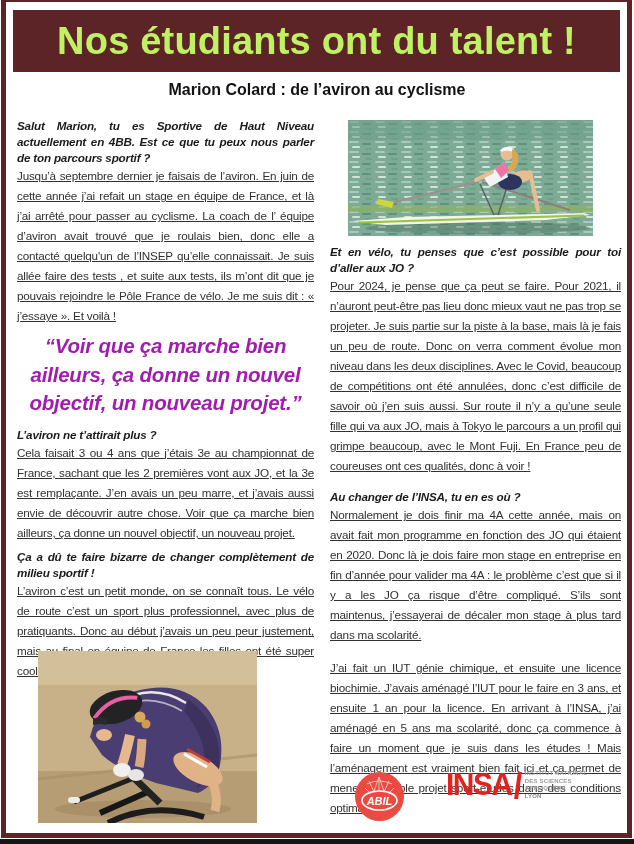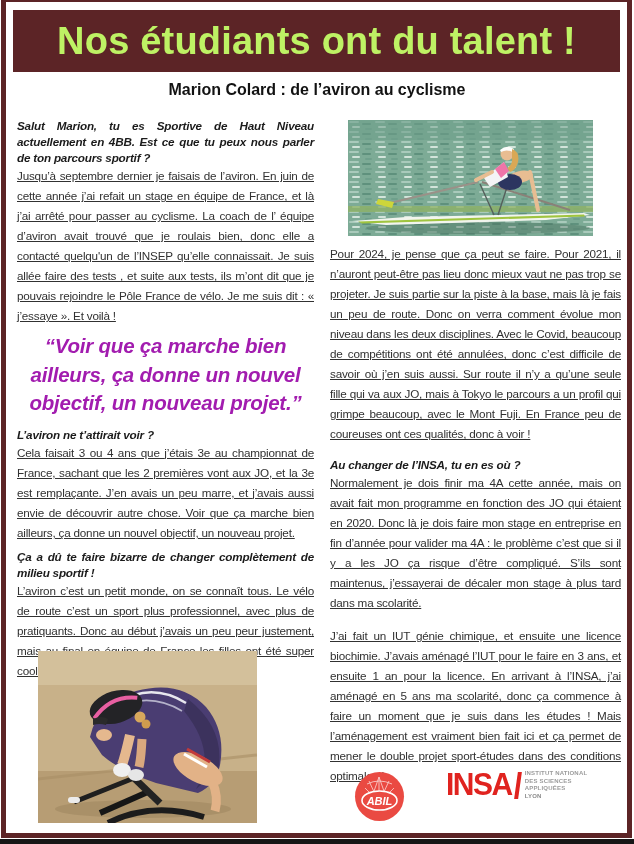--- a/index.html
+++ b/index.html
@@ -66,21 +66,21 @@
 </div>
 <div class="subtitle">Marion Colard : de l’aviron au cyclisme</div>
 
 <div class="col col-left">
   <div class="qa">
     <p class="q">Salut Marion, tu es Sportive de Haut Niveau actuellement en 4BB. Est ce que tu peux nous parler de ton parcours sportif ?</p>
     <p class="a">Jusqu’à septembre dernier je faisais de l’aviron. En juin de cette année j’ai refait un stage en équipe de France, et là j’ai arrêté pour passer au cyclisme. La coach de l’ équipe d’aviron avait trouvé que je roulais bien, donc elle a contacté quelqu'un de l’INSEP qu’elle connaissait. Je suis allée faire des tests , et suite aux tests, ils m’ont dit que je pouvais rejoindre le Pôle France de vélo. Je me suis dit : « j’essaye ». Et voilà !</p>
   </div>
   <div class="pull-quote">“Voir que ça marche bien ailleurs, ça donne un nouvel objectif, un nouveau projet.”</div>
   <div class="qa">
-    <p class="q">L’aviron ne t’attirait voir ?</p>
+    <p class="q">L’aviron ne t’attirait plus ?</p>
     <p class="a">Cela faisait 3 ou 4 ans que j’étais 3e au championnat de France, sachant que les 2 premières vont aux JO, et la 3e est remplaçante. J’en avais un peu marre, et j’avais aussi envie de découvrir autre chose. Voir que ça marche bien ailleurs, ça donne un nouvel objectif, un nouveau projet.</p>
   </div>
   <div class="qa">
     <p class="q">Ça a dû te faire bizarre de changer complètement de milieu sportif !</p>
     <p class="a">L’aviron c’est un petit monde, on se connaît tous. Le vélo de route c’est un sport plus professionnel, avec plus de pratiquants. Donc au début j’avais un peu peur justement, mais au final en équipe de France les filles ont été super cool, et ça s’est très bien passé.</p>
   </div>
 </div>
 
 <div class="col col-right">
 
@@ -114,20 +114,21 @@
     <path d="M156 42 L136 58 L142 67 L160 57 Z" fill="#f4f4f6"></path>
     <path d="M156 42 L147 49 L153 58 L161 51 Z" fill="#ef74a8"></path>
     <path d="M144 52 L128 60" stroke="#e7bd92" stroke-width="4" stroke-linecap="round"></path>
     <circle cx="159" cy="34" r="6.5" fill="#e9bd92"></circle>
     <path d="M152 30 q7 -6 14 -1 l-1.4 3 q-6 -3 -11.6 0 z" fill="#fdfdfd"></path>
     <path d="M164 29 q8 3 6 13 q-2 8 -8 10 l-2.6 -4 q5.6 -4 4.6 -10 z" fill="#d9a855"></path>
     <path d="M182 52 L190 90" stroke="#e7bd92" stroke-width="4" stroke-linecap="round"></path>
   </svg>
 
   <div class="qa">
+    <p class="q">Et en vélo, tu penses que c’est possible pour toi d’aller aux JO ?</p>
     <p class="a">Pour 2024, je pense que ça peut se faire. Pour 2021, il n’auront peut-être pas lieu donc mieux vaut ne pas trop se projeter. Je suis partie sur la piste à la base, mais là je fais un peu de route. Donc on verra comment évolue mon niveau dans les deux disciplines. Avec le Covid, beaucoup de compétitions ont été annulées, donc c’est difficile de savoir où j’en suis aussi. Sur route il n’y a qu’une seule fille qui va aux JO, mais à Tokyo le parcours a un profil qui grimpe beaucoup, avec le Mont Fuji. En France peu de coureuses ont ces qualités, donc à voir !</p>
   </div>
   <div class="qa">
     <p class="q">Au changer de l’INSA, tu en es où ?</p>
     <p class="a">Normalement je dois finir ma 4A cette année, mais on avait fait mon programme en fonction des JO qui étaient en 2020. Donc là je dois faire mon stage en entreprise en fin d’année pour valider ma 4A : le problème c’est que si il y a les JO ça risque d’être compliqué. S’ils sont maintenus, j’essayerai de décaler mon stage à plus tard dans ma scolarité.</p>
   </div>
   <div class="qa">
     <p class="a">J’ai fait un IUT génie chimique, et ensuite une licence biochimie. J’avais aménagé l’IUT pour le faire en 3 ans, et ensuite 1 an pour la licence. En arrivant à l’INSA, j’ai aménagé en 5 ans ma scolarité, donc ça commence à faire un moment que je suis dans les études !  Mais l’aménagement est vraiment bien fait ici et ça permet de mener le double projet sport-études dans des conditions optimales !</p>
   </div>
 </div>

